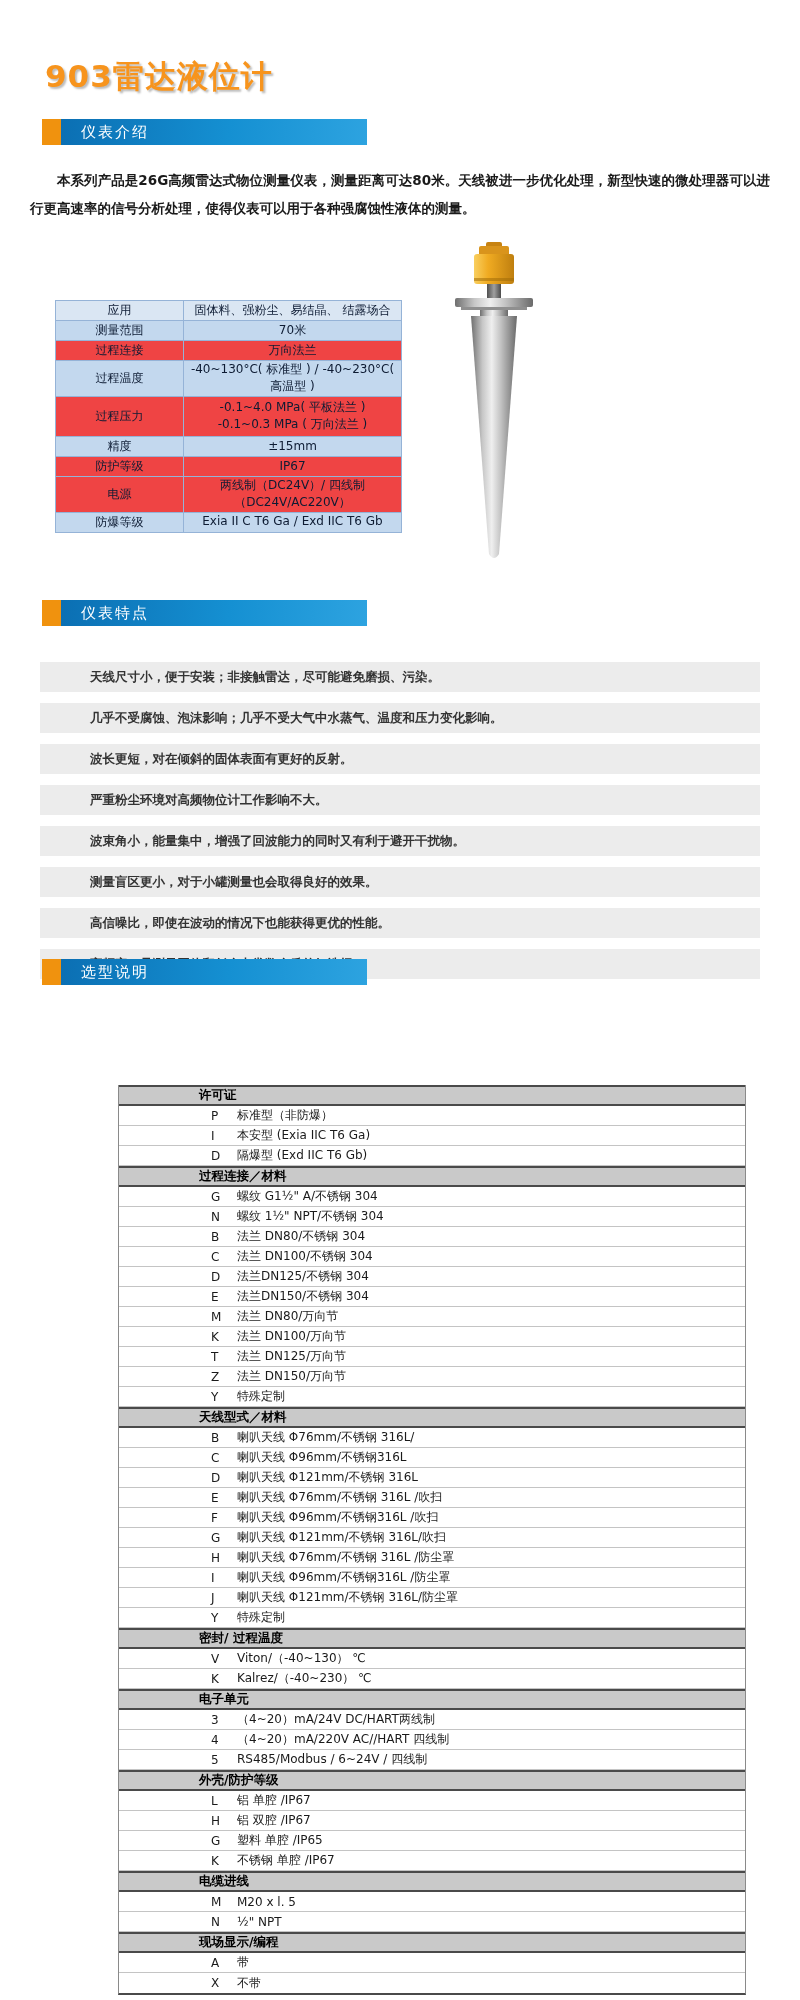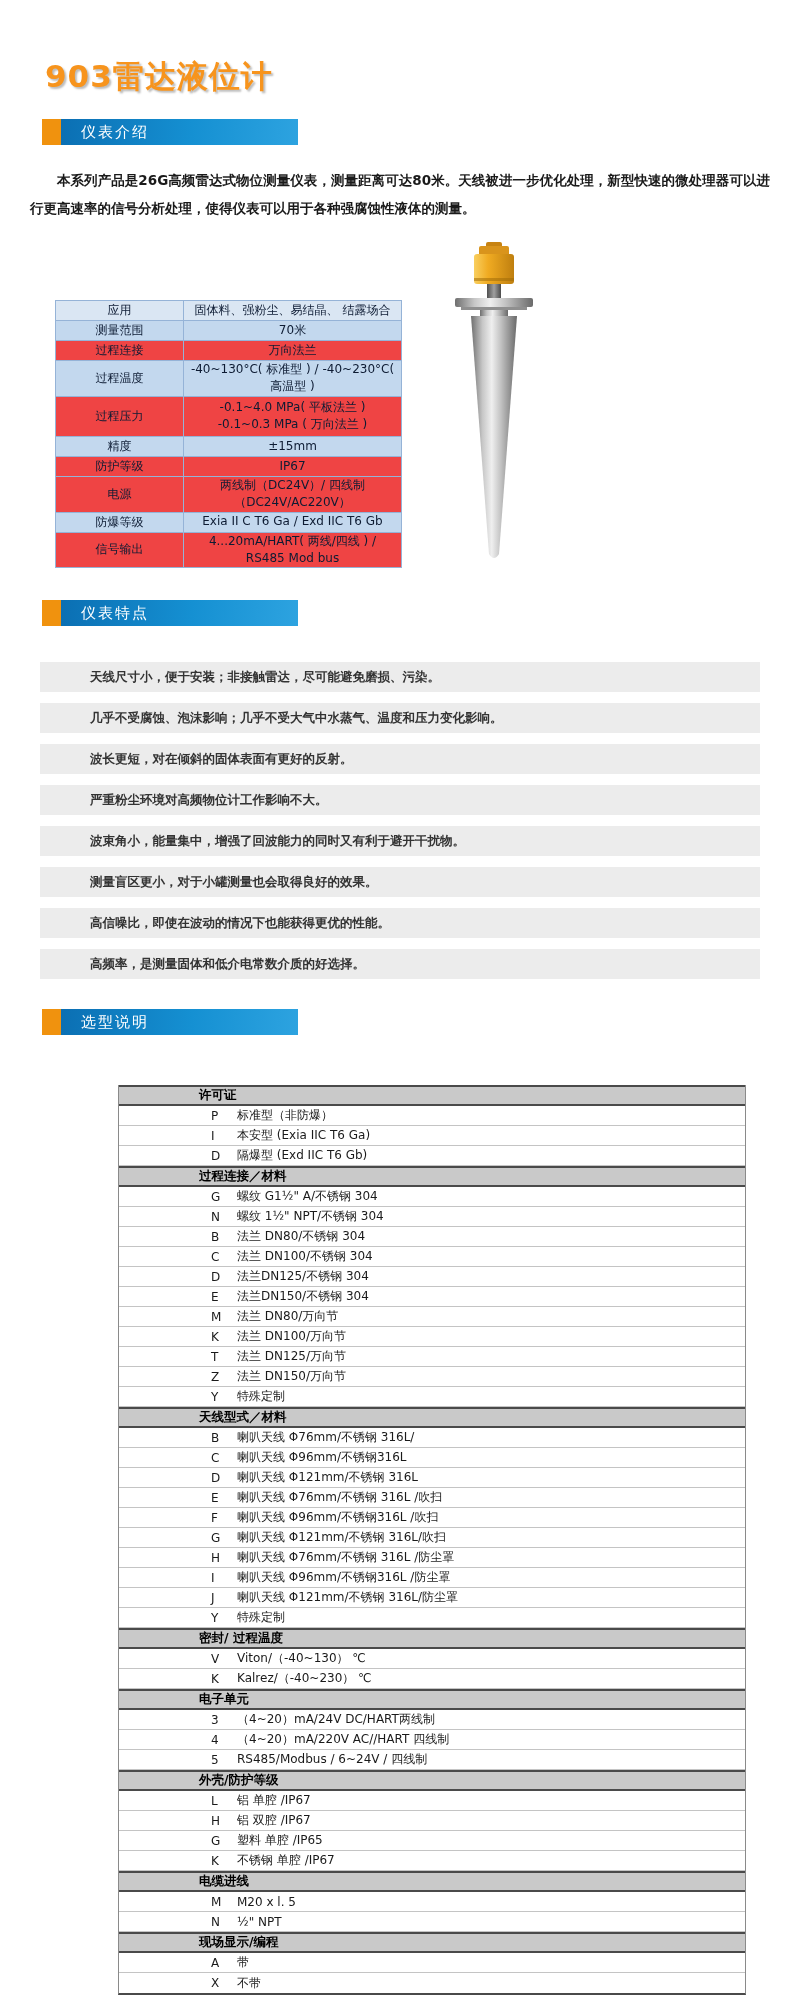--- a/index.html
+++ b/index.html
@@ -9,31 +9,31 @@
     overflow:hidden;
   }
   
   .page-title{
     position:absolute;top:56px;left:45px;margin:0;
     font-size:31px;font-weight:bold;color:#f7941d;letter-spacing:1px;
     text-shadow:2px 2px 2px #bdbdbd;
   }
   
   .section-bar{
-    position:absolute;left:42px;width:256px;height:26px;display:flex;
+    position:absolute;left:42px;width:325px;height:26px;display:flex;
   }
   .bar-accent{width:19px;background:#f0920e;}
   .bar-body{
     flex:1;background:linear-gradient(95deg,#0b6fb3 0%,#1590d2 55%,#2da3e0 100%);
     color:#ffffff;font-size:15px;line-height:26px;padding-left:20px;
     letter-spacing:2px;
   }
   #bar-intro{top:119px;}
   #bar-features{top:600px;}
-  #bar-selection{top:1009px;border-radius:8px;}
+  #bar-selection{top:959px;border-radius:8px;}
   
   .intro-paragraph{
     position:absolute;top:166px;left:30px;width:740px;
     font-size:13.5px;line-height:2.1;color:#1a1a1a;font-weight:bold;
     text-align:justify;text-indent:2em;
   }
   
   .spec-table{
     position:absolute;top:300px;left:55px;border-collapse:collapse;
   }
@@ -119,24 +119,20 @@
         <td class="spec-label">防护等级</td>
         <td class="spec-value">IP67</td>
       </tr>
       <tr class="r-white">
         <td class="spec-label">电源</td>
         <td class="spec-value">两线制（DC24V）/ 四线制（DC24V/AC220V）</td>
       </tr>
       <tr class="r-blue">
         <td class="spec-label">防爆等级</td>
         <td class="spec-value">Exia  II C T6 Ga / Exd  IIC T6 Gb</td>
-      </tr>
-      <tr class="r-white">
-        <td class="spec-label">信号输出</td>
-        <td class="spec-value">4...20mA/HART( 两线/四线 )  / RS485  Mod bus</td>
       </tr>
     </tbody>
 </table>
 
 <div class="product-image">
   <svg width="92" height="330" viewBox="0 0 92 330">
     <defs>
       <linearGradient id="gold" x1="0" y1="0" x2="1" y2="0">
         <stop offset="0%" stop-color="#f9cf5f"></stop>
         <stop offset="35%" stop-color="#f0ab22"></stop>

